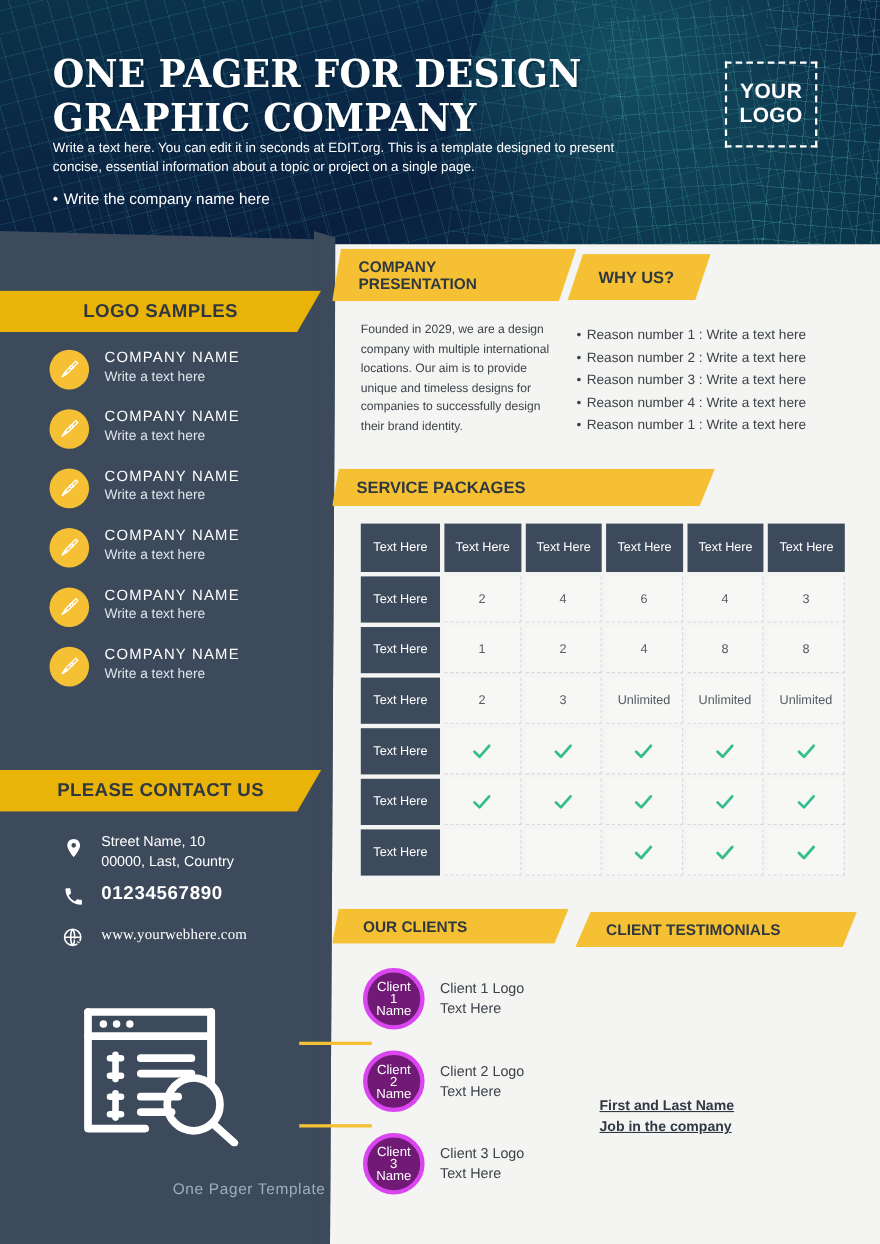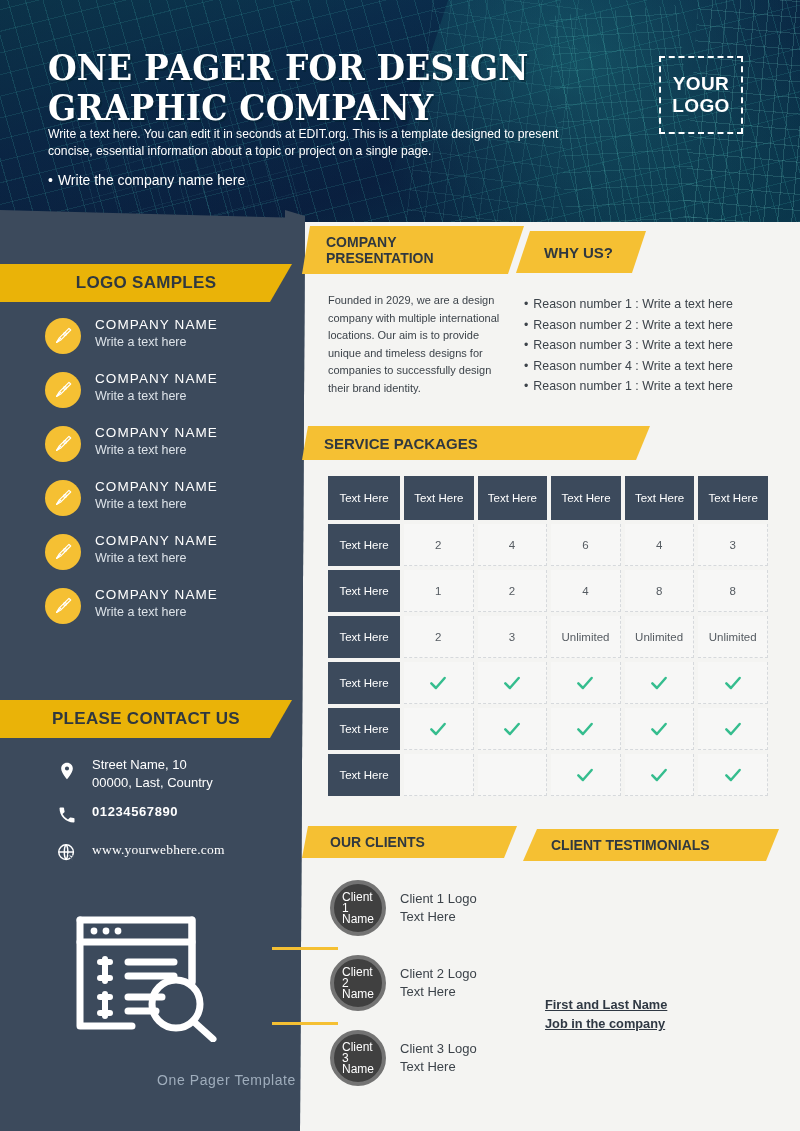--- a/index.html
+++ b/index.html
@@ -171,21 +171,21 @@
   .logo-sub { color: #DDE3E9; font-size: 12.5px; line-height: 17px; }
 
   
   .contact-list { position: absolute; left: 54px; top: 758px; width: 240px; }
   .contact-row { position: relative; min-height: 36px; margin-bottom: 8px; }
   .contact-ico {
     position: absolute; left: 0; top: 0; width: 26px; height: 26px;
     display: flex; align-items: center; justify-content: center;
   }
   .contact-txt { position: absolute; left: 38px; top: -2px; color: #ffffff; font-size: 13px; line-height: 18px; }
-  .contact-txt.phone { font-weight: 700; letter-spacing: 0.6px; font-size: 13px; top: 1px; }
+  .contact-txt.phone { font-weight: 700; letter-spacing: 0.6px; font-size: 17px; top: 1px; }
   .contact-txt.web { font-size: 13.5px; letter-spacing: 0.2px; top: 1px; }
 
   .footer-ico { position: absolute; left: 72px; top: 912px; width: 156px; height: 130px; }
   .footer-cap {
     position: absolute; left: 0; top: 1072px; width: 296px; text-align: right;
     color: #9FADBC; font-size: 14px; letter-spacing: 0.6px;
   }
 
   
   .pres-body {
@@ -223,24 +223,24 @@
   .svc-row.hdr .svc-cell { height: 44px; }
   .check {
     width: 20px; height: 20px; display: block;
   }
 
   
   .client-list { position: absolute; left: 330px; top: 880px; width: 210px; }
   .client-item { position: relative; height: 75px; }
   .client-circle {
     position: absolute; left: 0; top: 0; width: 56px; height: 56px;
-    border-radius: 50%; background: #404040;
-    border: 4px solid #737373;
+    border-radius: 50%; background: #701a75;
+    border: 4px solid #d946ef;
     display: flex; align-items: center; justify-content: center;
-    text-align: left;
+    text-align: center;
   }
   .client-circle span {
     color: #ffffff; font-size: 12px; line-height: 11px; display: block;
   }
   .client-txt { position: absolute; left: 70px; top: 10px; color: #3C434A; font-size: 13px; line-height: 18px; }
 
   .connector { position: absolute; height: 3px; background: #F5C033; }
   #connector-1 { left: 272px; top: 947px; width: 66px; }
   #connector-2 { left: 272px; top: 1022px; width: 66px; }
 

